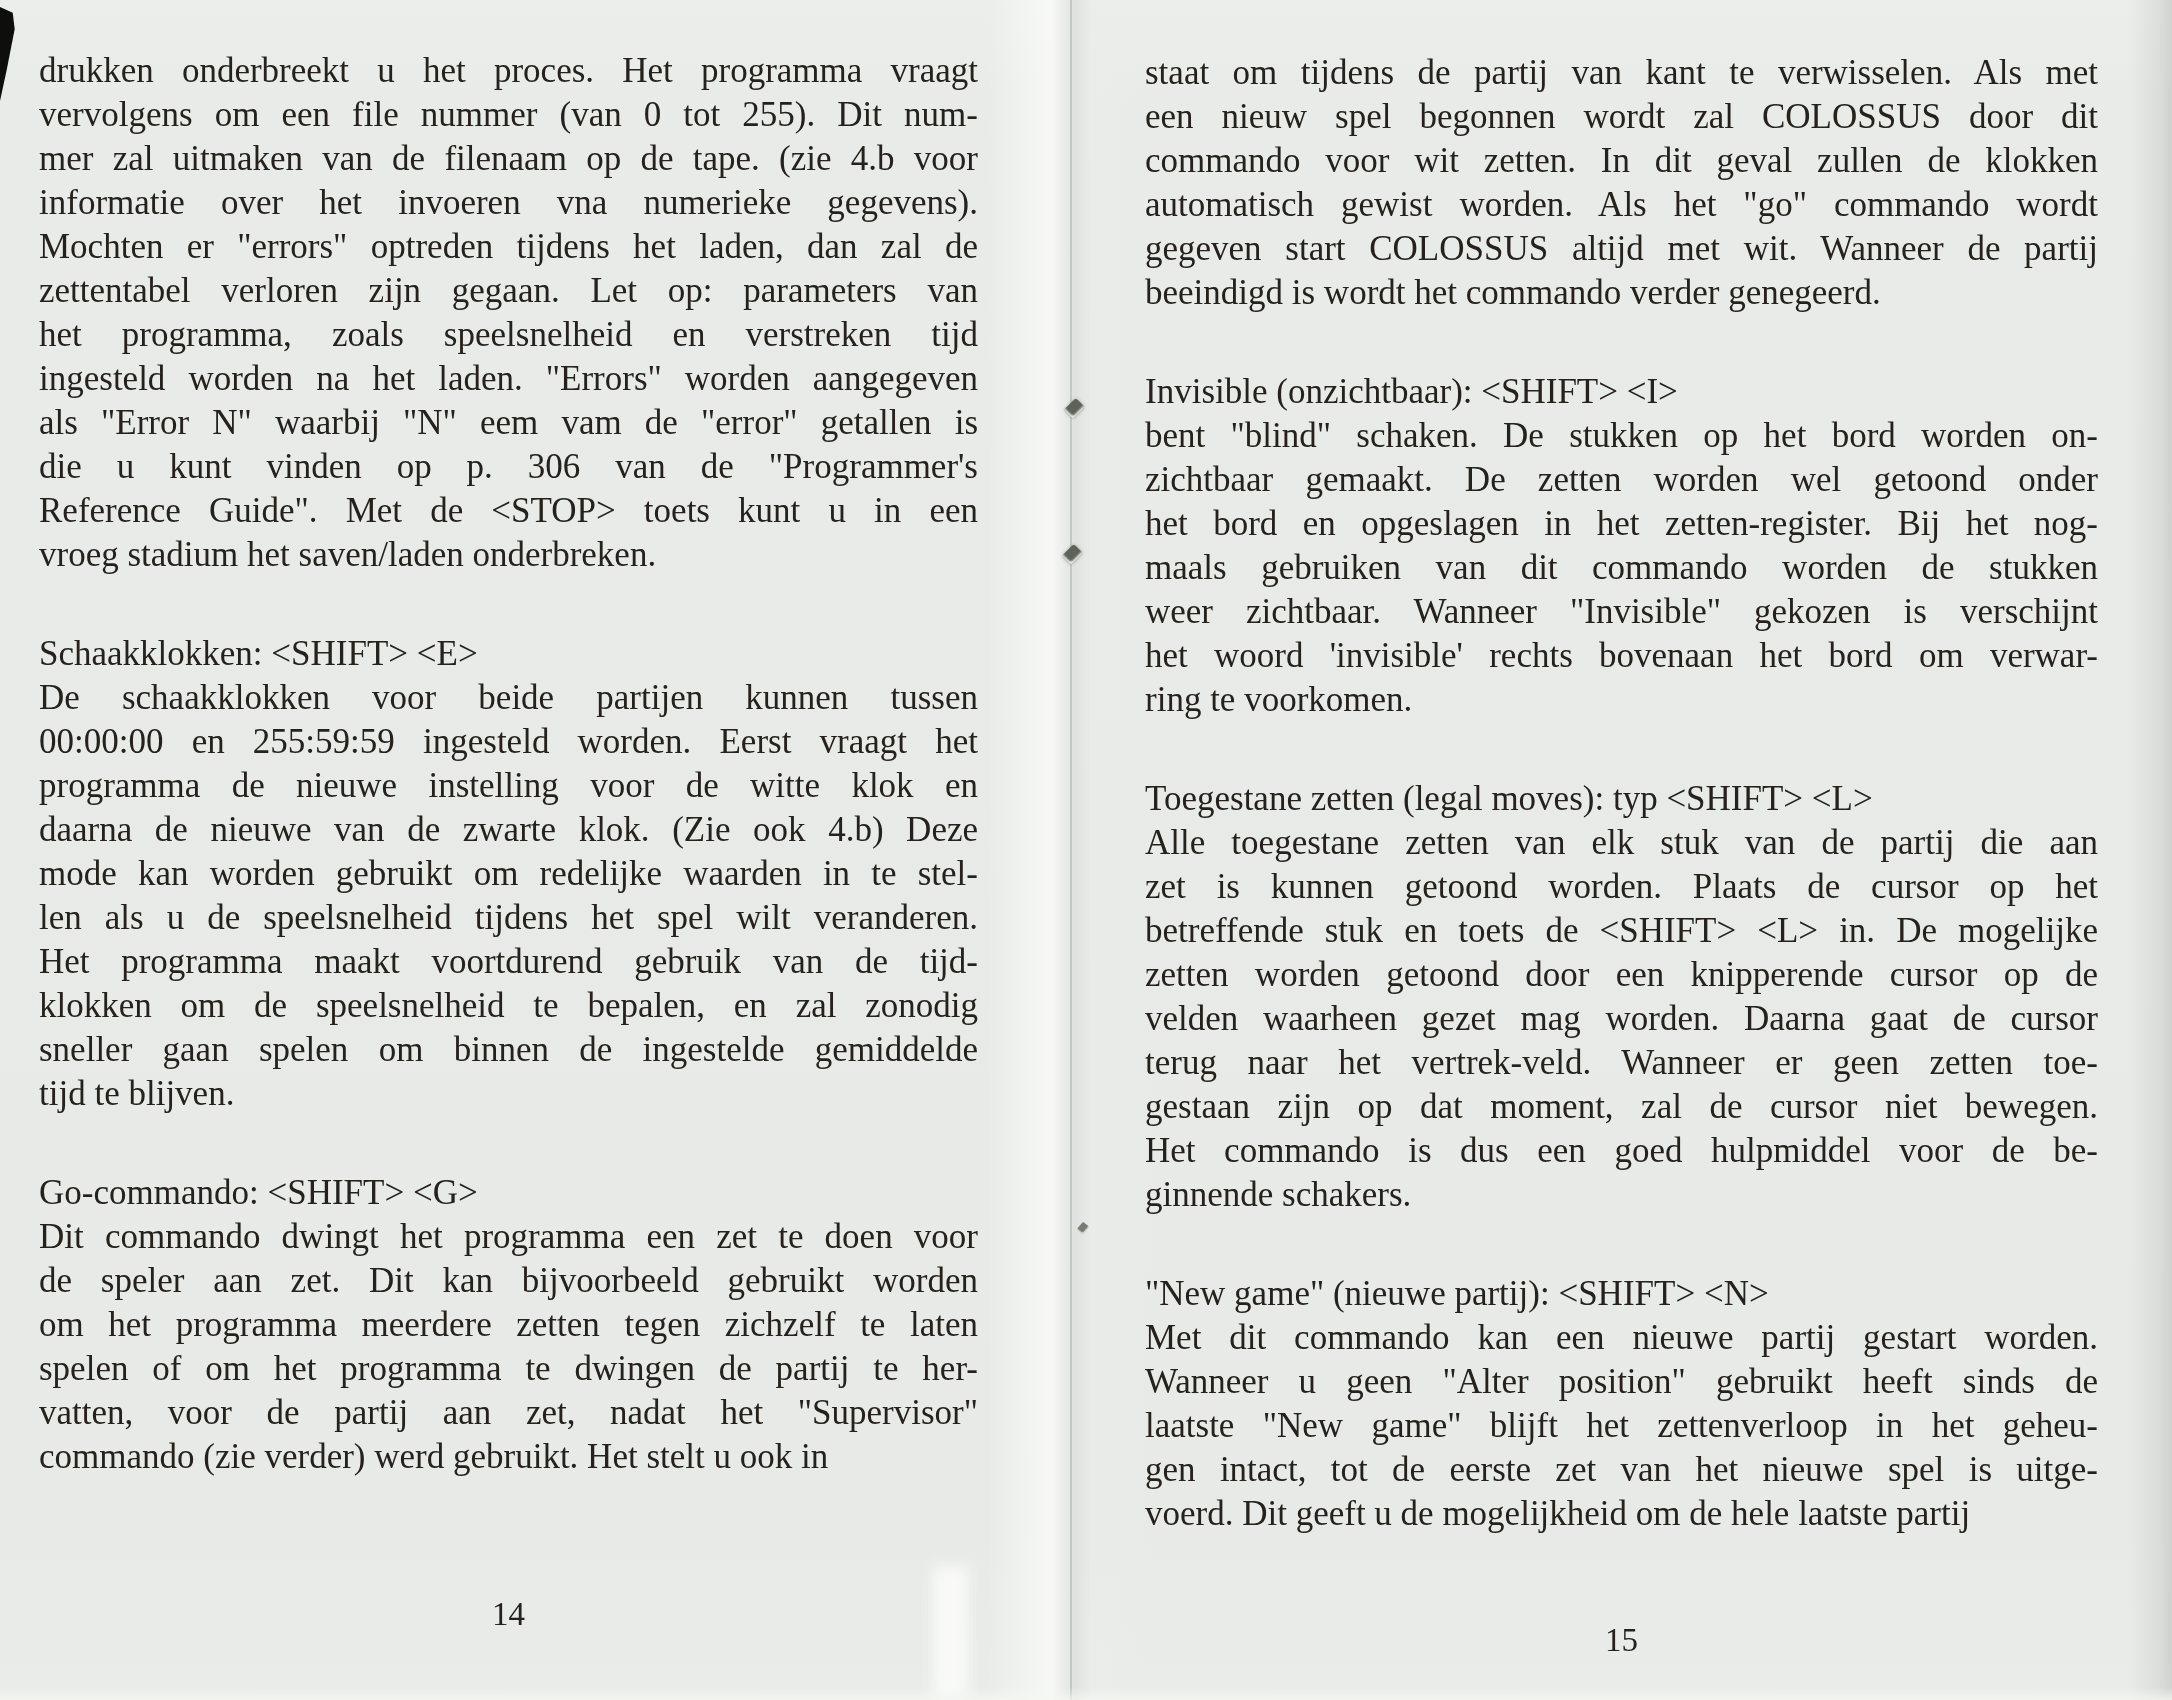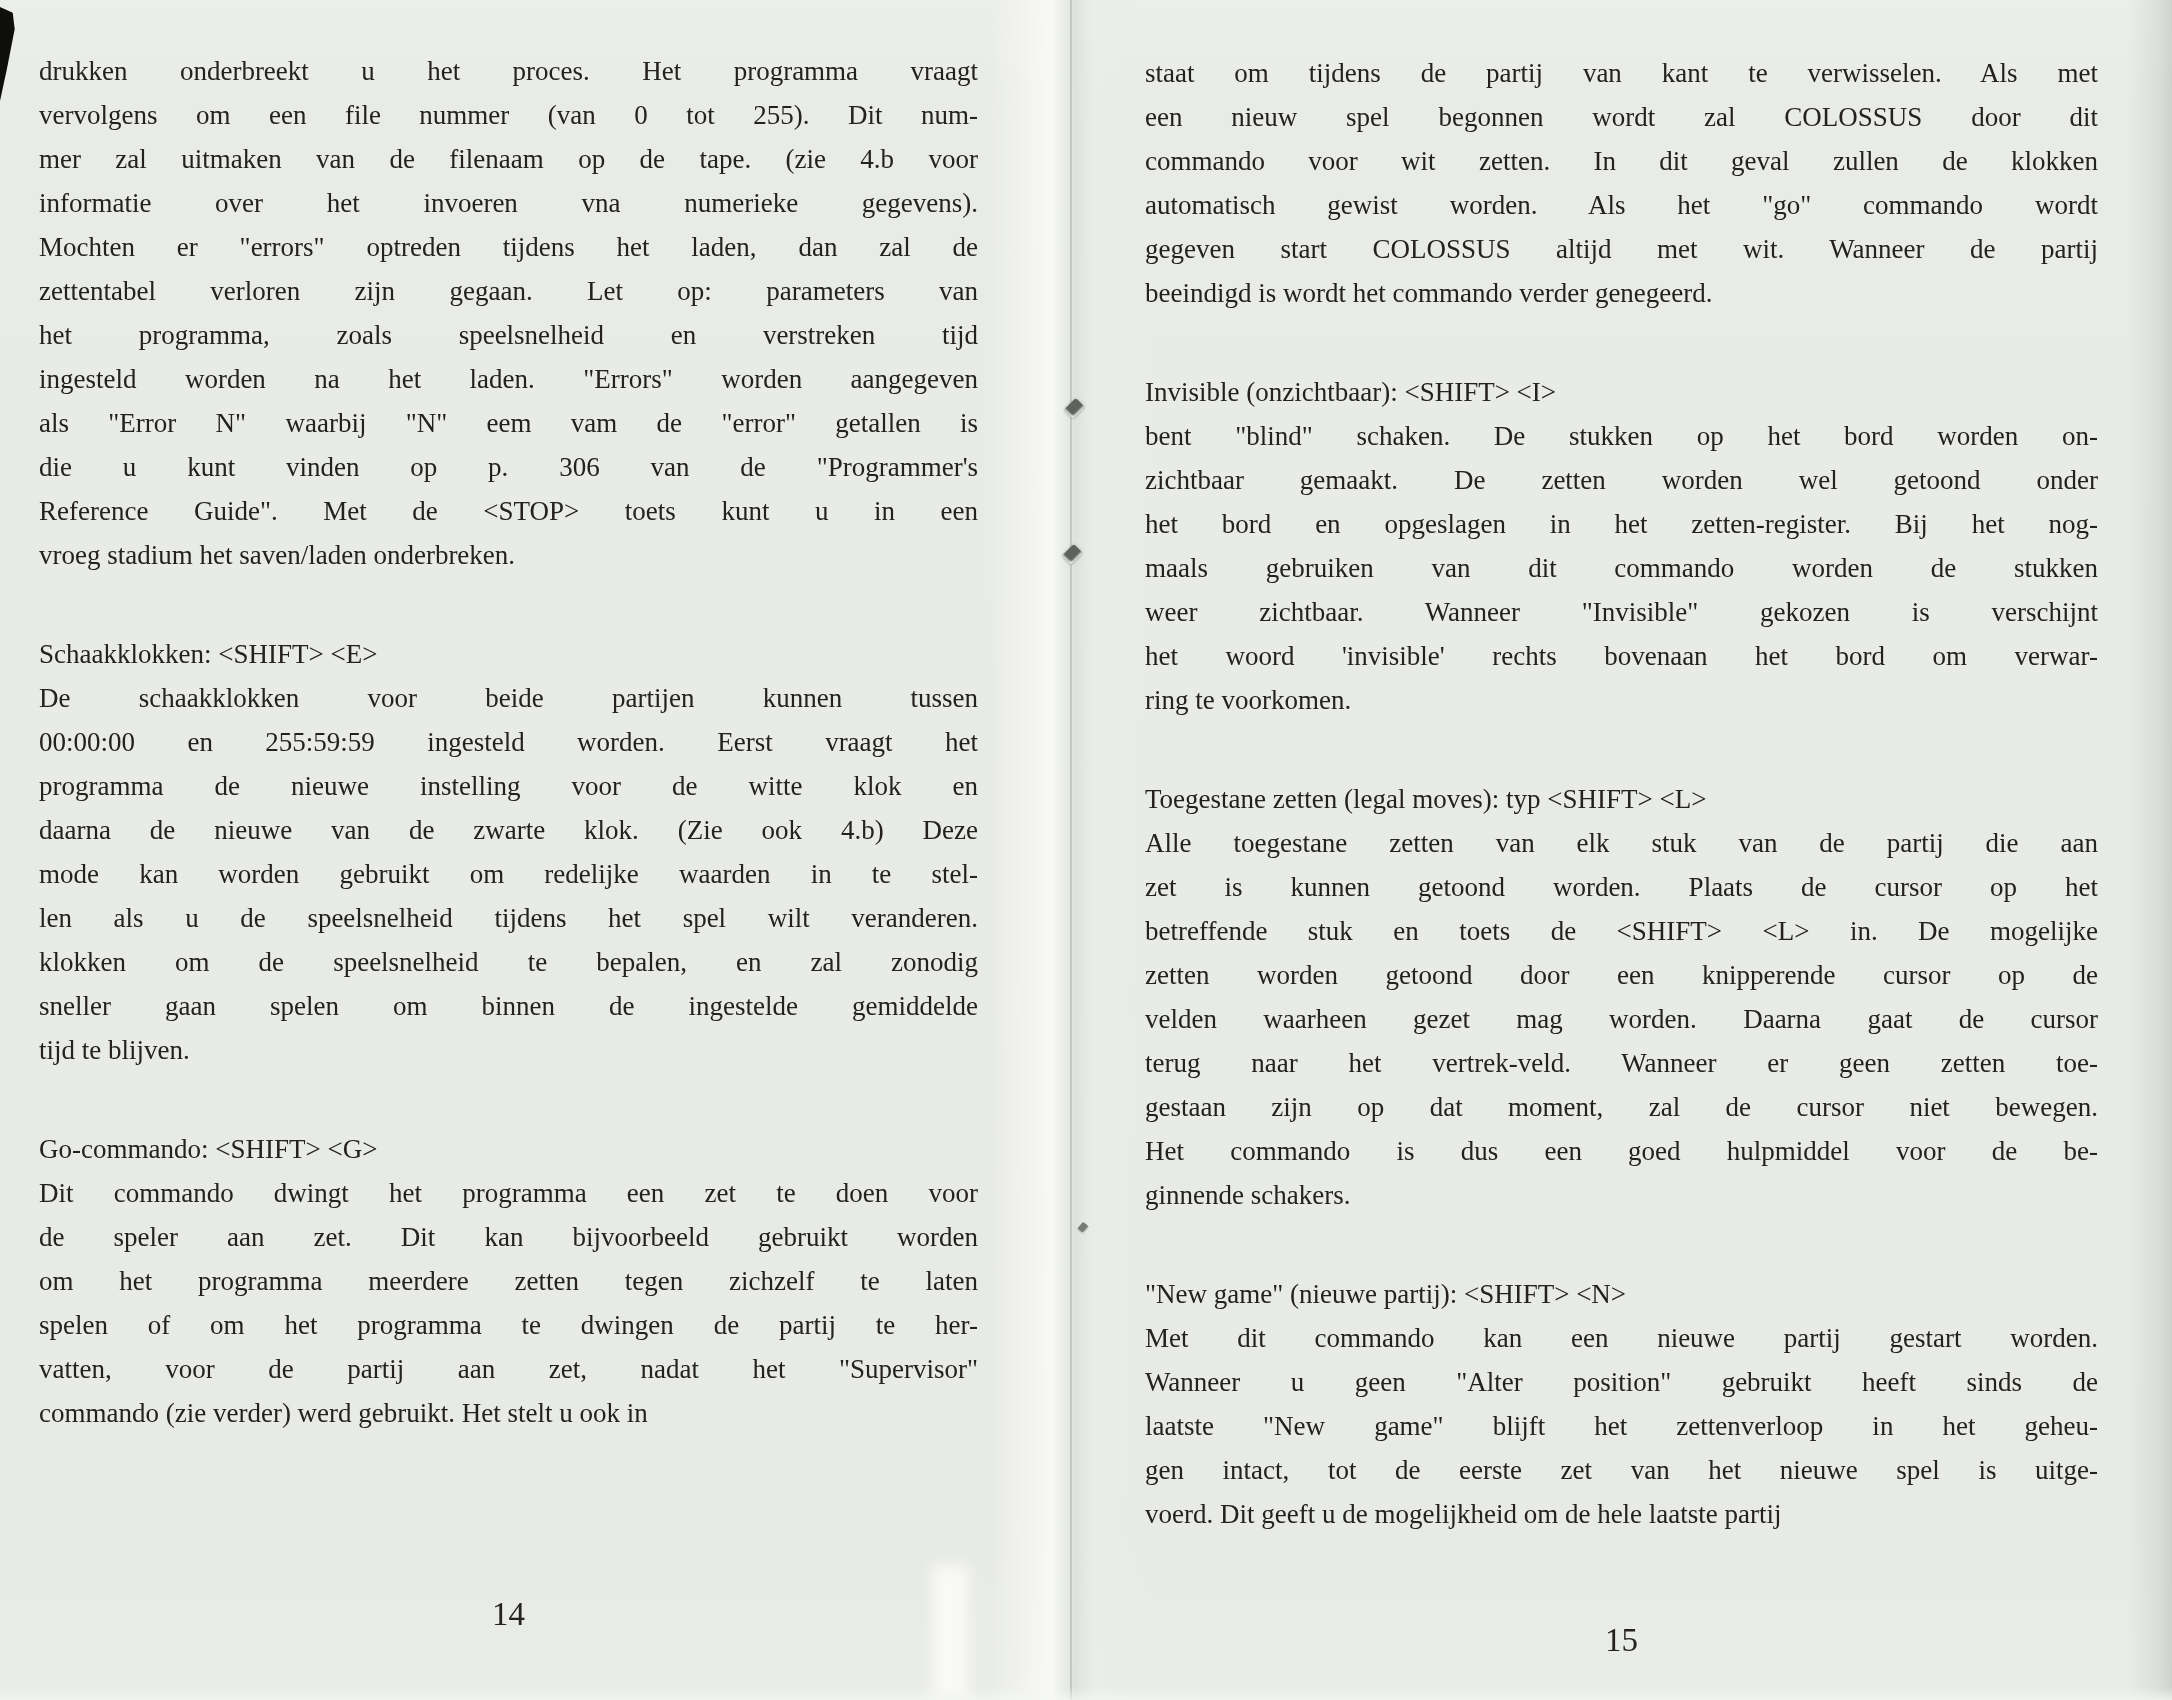--- a/index.html
+++ b/index.html
@@ -58,21 +58,21 @@
   .bottom-edge {
     position: absolute; left: 0; bottom: 0; width: 100%; height: 13.7px;
     background: linear-gradient(180deg, rgba(255,255,255,0) 0%, rgba(245,247,243,0.8) 100%);
     pointer-events: none;
   }
 
   
   .page {
     position: absolute;
     color: #25221d;
-    font-size: 27px;
+    font-size: 35px;
     line-height: 44px;
   }
   #page-14 { left: 39px;  top: 49px; width: 939px; }
   #page-15 { left: 1145px; top: 51px; width: 953px; }
 
   .heading { margin-top: 55px; text-align: left; }
   .paragraph { margin-top: 0; }
   .line { text-align: justify; }
   .line.j { text-align-last: justify; }
 
@@ -113,20 +113,21 @@
       <div class="line">vroeg stadium het saven/laden onderbreken.</div>
     </div>
   <div class="heading">Schaakklokken: &lt;SHIFT&gt; &lt;E&gt;</div>
   <div class="paragraph">
       <div class="line j">De schaakklokken voor beide partijen kunnen tussen</div>
       <div class="line j">00:00:00 en 255:59:59 ingesteld worden. Eerst vraagt het</div>
       <div class="line j">programma de nieuwe instelling voor de witte klok en</div>
       <div class="line j">daarna de nieuwe van de zwarte klok. (Zie ook 4.b) Deze</div>
       <div class="line j">mode kan worden gebruikt om redelijke waarden in te stel-</div>
       <div class="line j">len als u de speelsnelheid tijdens het spel wilt veranderen.</div>
+      <div class="line j">Het programma maakt voortdurend gebruik van de tijd-</div>
       <div class="line j">klokken om de speelsnelheid te bepalen, en zal zonodig</div>
       <div class="line j">sneller gaan spelen om binnen de ingestelde gemiddelde</div>
       <div class="line">tijd te blijven.</div>
     </div>
   <div class="heading">Go-commando: &lt;SHIFT&gt; &lt;G&gt;</div>
   <div class="paragraph">
       <div class="line j">Dit commando dwingt het programma een zet te doen voor</div>
       <div class="line j">de speler aan zet. Dit kan bijvoorbeeld gebruikt worden</div>
       <div class="line j">om het programma meerdere zetten tegen zichzelf te laten</div>
       <div class="line j">spelen of om het programma te dwingen de partij te her-</div>

